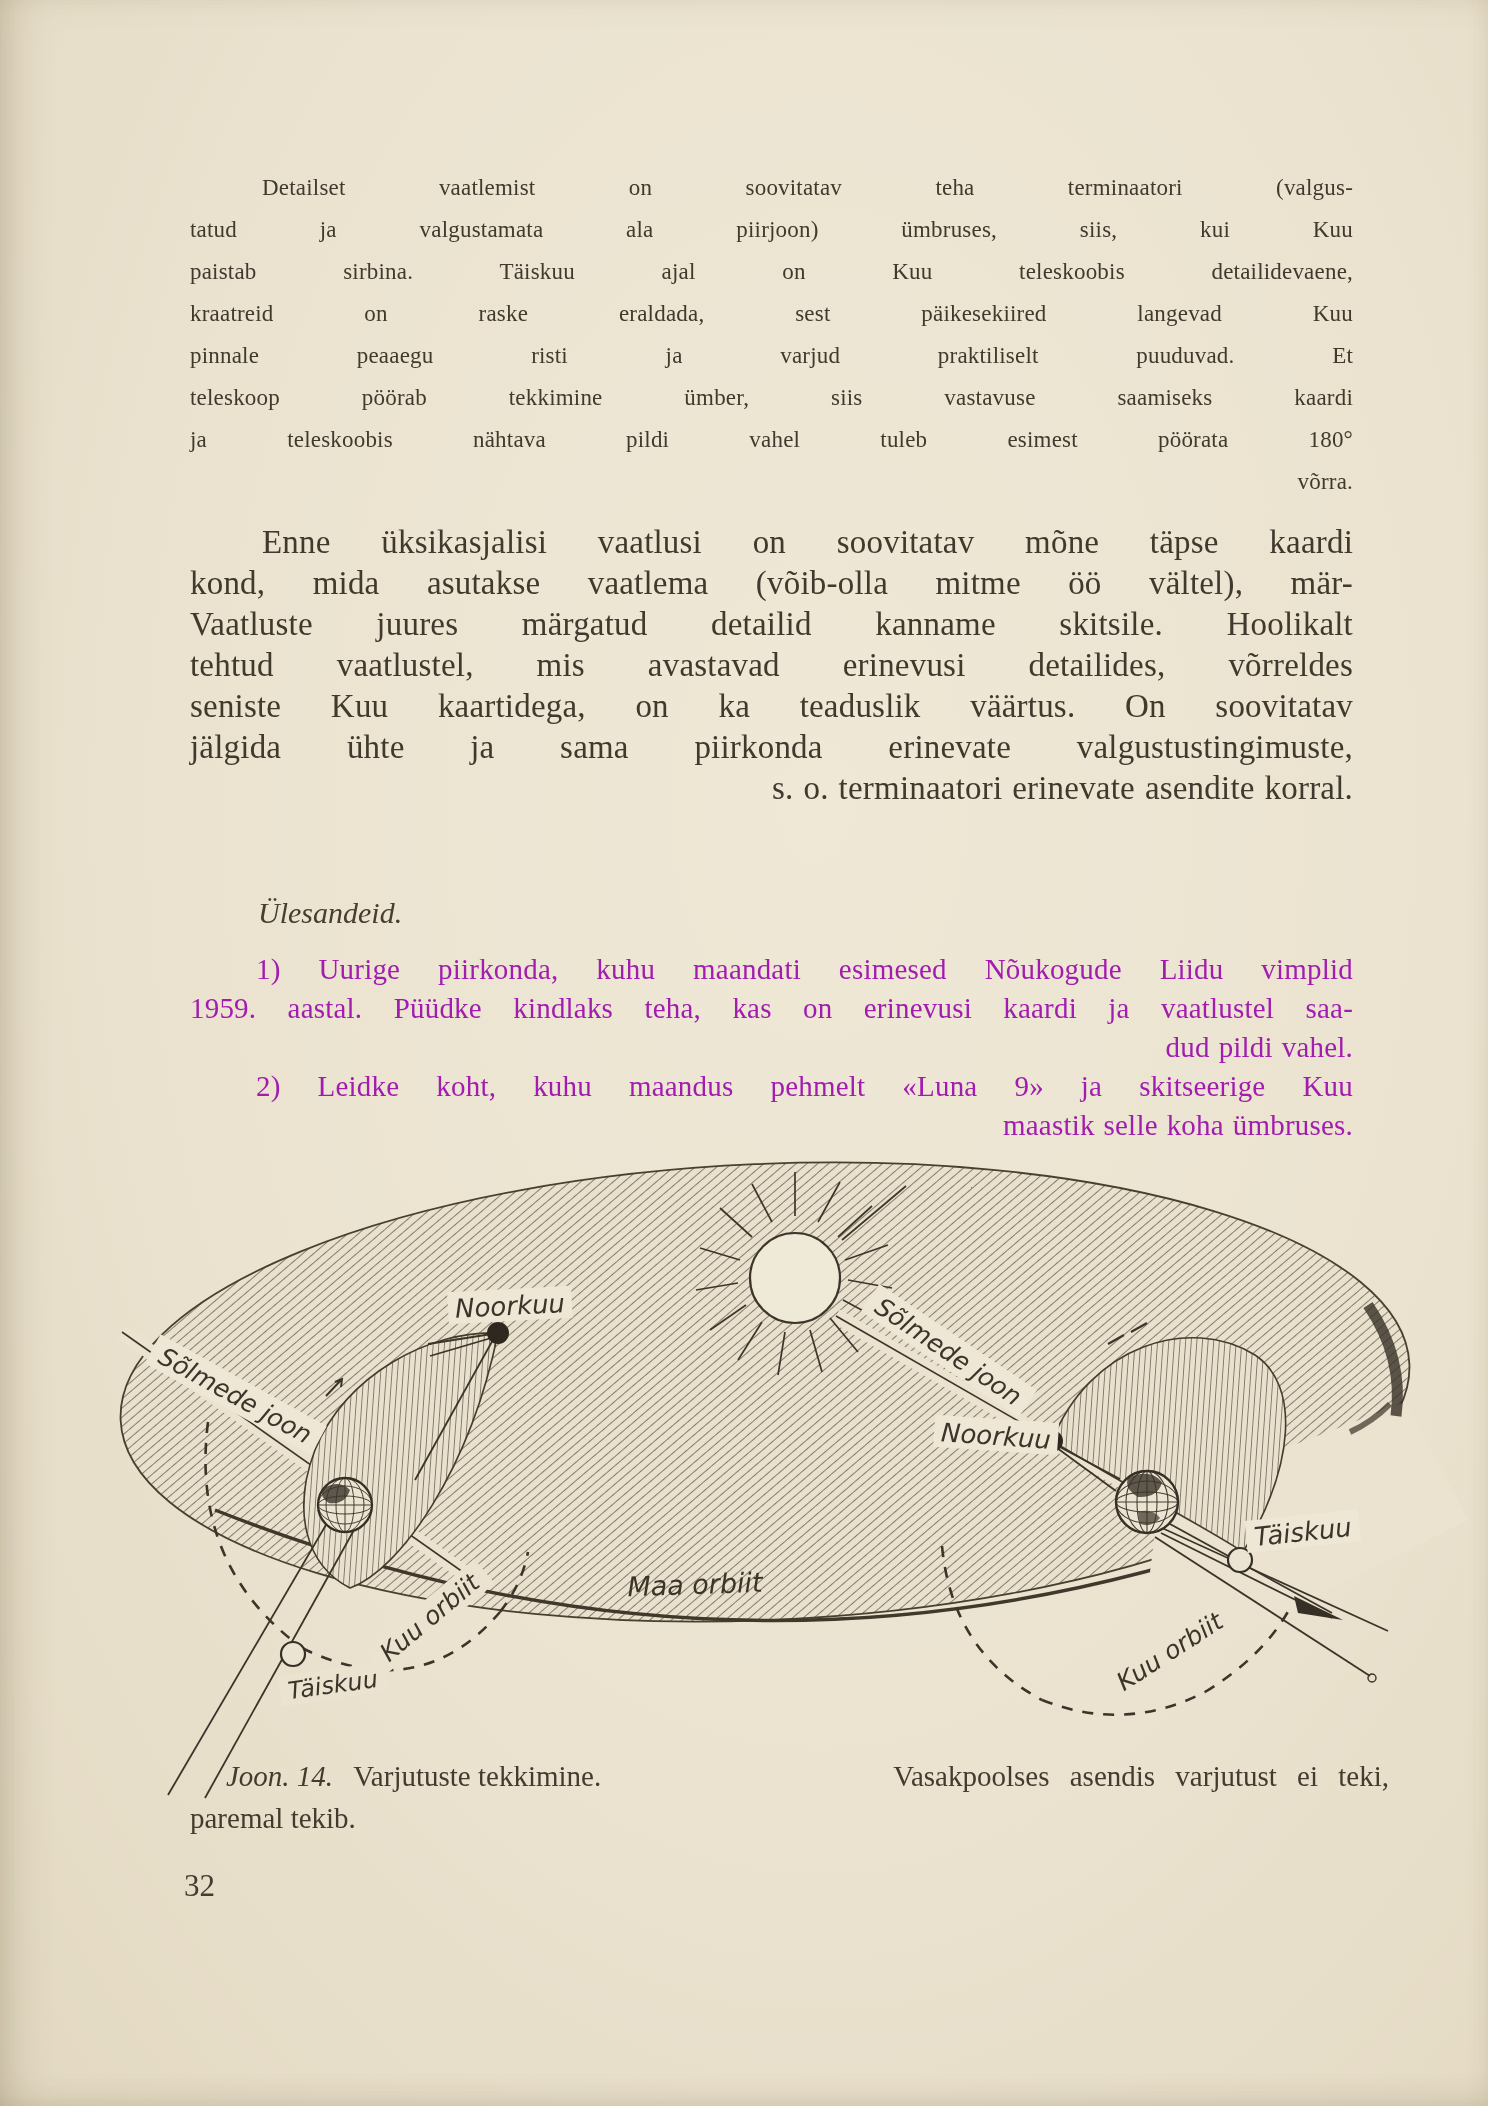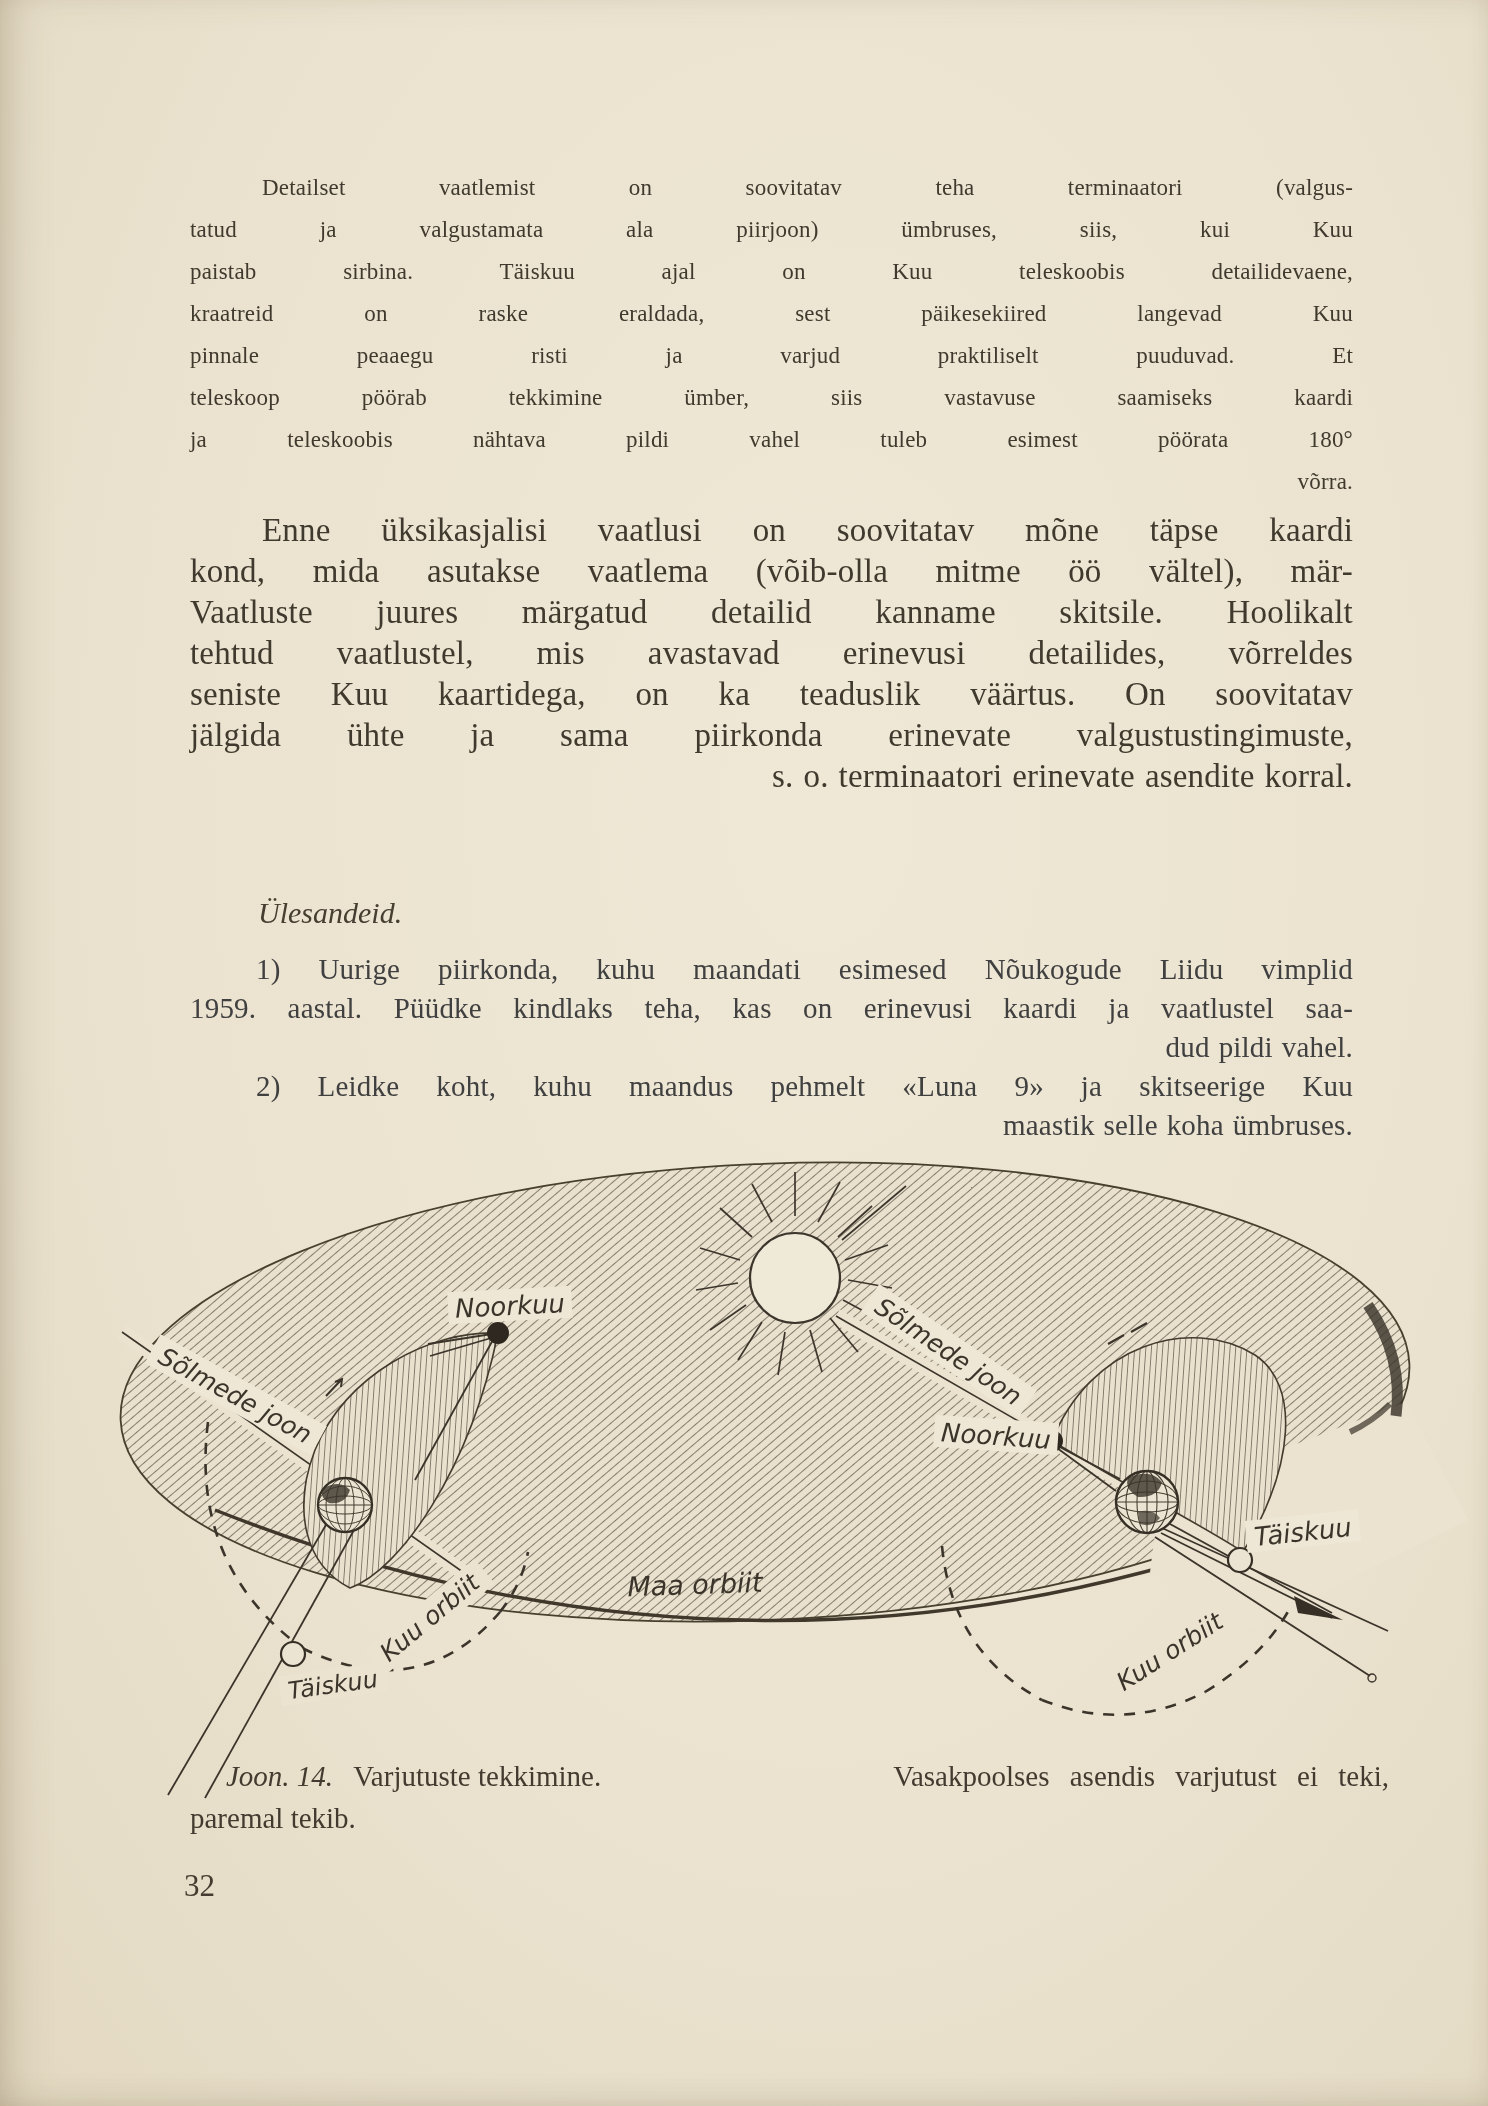--- a/index.html
+++ b/index.html
@@ -4,27 +4,27 @@
 <style>
   html,body{margin:0;padding:0;}
   body{width:1488px;height:2106px;position:relative;overflow:hidden;
        background:radial-gradient(ellipse at 55% 38%, #efe8d6 0%, #ebe3d0 55%, #e3d9c2 100%);
        font-family:"Liberation Serif", serif;}
   .vignette{position:absolute;inset:0;pointer-events:none;
        box-shadow:inset 26px 0 50px -24px rgba(96,78,46,.30), inset -10px 0 30px -18px rgba(96,78,46,.14),
                   inset 0 -18px 40px -24px rgba(96,78,46,.18);}
   .para{position:absolute;left:190px;width:1163px;color:#403a2e;}
   #para1{top:167px;font-size:23px;line-height:42px;}
-  #para2{top:510px;font-size:33px;line-height:41px;font-family:Liberation Serif, serif;}
+  #para2{top:522px;font-size:33px;line-height:41px;font-family:Liberation Serif, serif;}
   .tl{letter-spacing:.2px;word-spacing:1.5px;text-align:right;}
   .just{text-align:justify;text-align-last:justify;}
   .ind{padding-left:72px;}
   .ind2{padding-left:66px;}
   #tasks-heading{position:absolute;left:258px;top:896px;font-size:30px;font-style:italic;color:#453e31;}
-  .tasks{position:absolute;left:190px;width:1163px;font-size:29px;line-height:39px;color:#404040;}
+  .tasks{position:absolute;left:190px;width:1163px;font-size:29px;line-height:39px;color:#a21caf;}
   #task1{top:950px;}
   #task2{top:1067px;}
   .caption{position:absolute;left:190px;width:1163px;font-size:29px;color:#433b2f;}
   #caption-line1{top:1760px;display:flex;justify-content:space-between;margin-left:36px;}
   #caption-line1 .fig{font-style:italic;margin-right:20px;}
   #caption-line1 .right{word-spacing:13px;}
   #caption-line2{top:1802px;}
   #page-number{position:absolute;left:184px;top:1868px;font-size:31px;color:#443c30;}
   #diagram{position:absolute;left:0;top:0;}
   .dlabel{font-family:"DejaVu Sans", sans-serif;font-style:italic;fill:#3b342a;}

